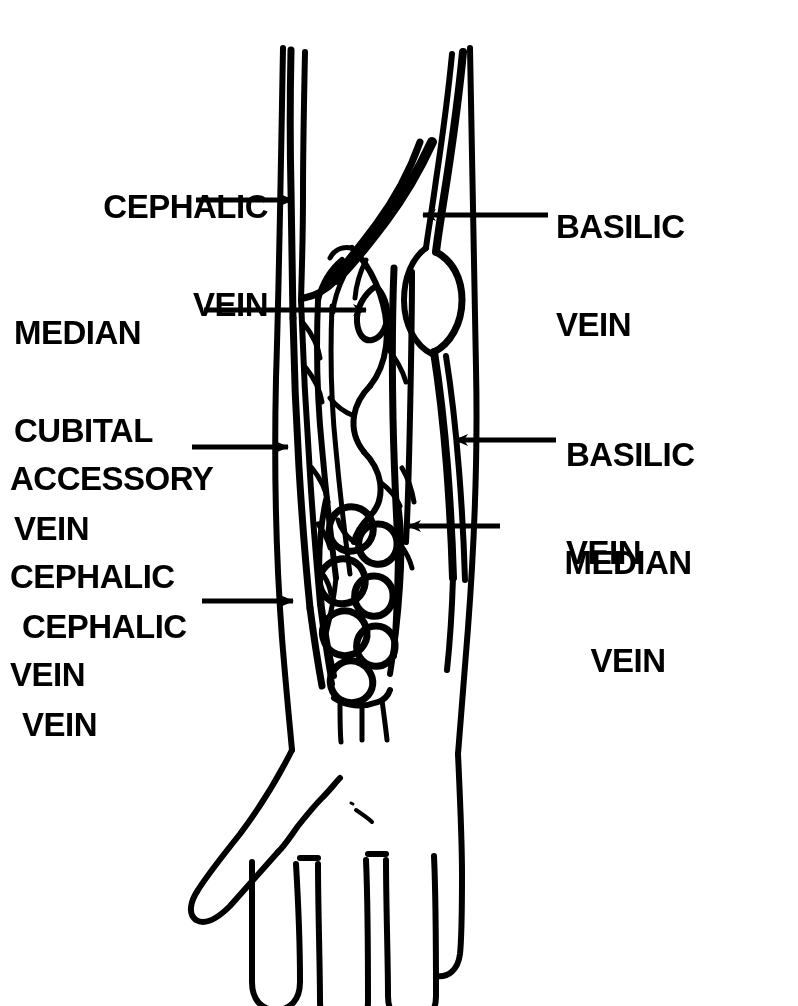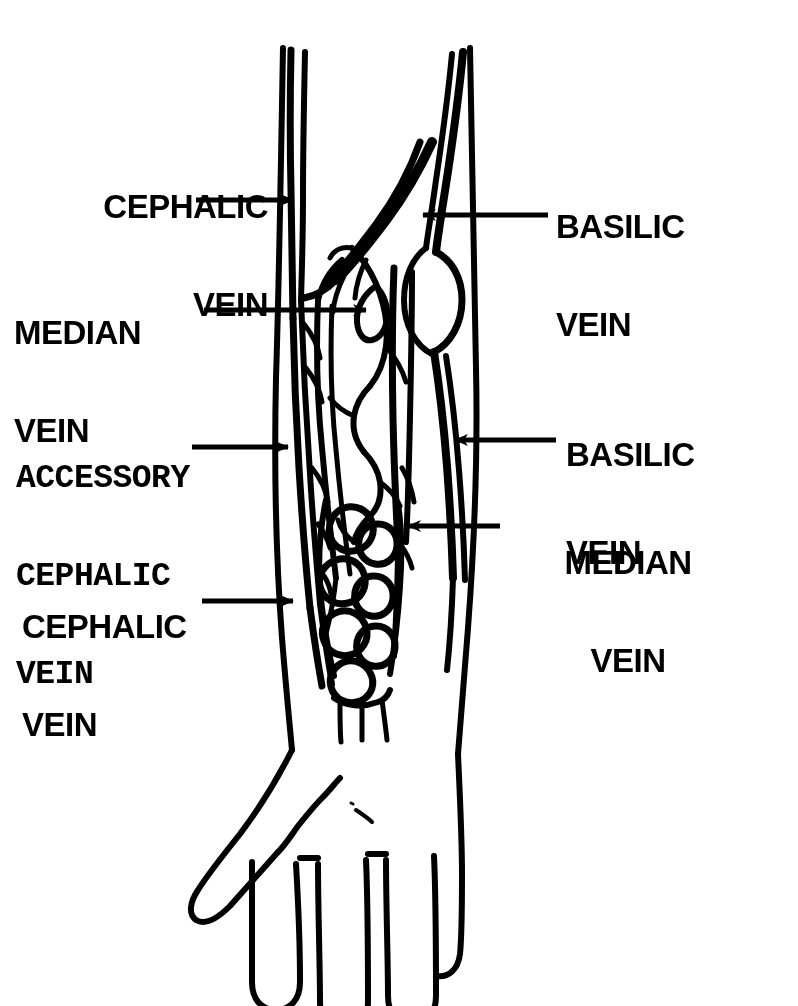--- a/index.html
+++ b/index.html
@@ -203,24 +203,25 @@
     <span class="line">VEIN</span>
   </div>
 
   <div class="label align-left" style="left:556px; top:108px;">
     <span class="line">BASILIC</span>
     <span class="line">VEIN</span>
   </div>
 
   <div class="label align-left" style="left:14px; top:214px;">
     <span class="line">MEDIAN</span>
-    <span class="line">VEIN</span>
-  </div>
-
-  <div class="label align-left" style="left:16px; top:360px;font-family:Liberation Mono, monospace;">
+    <span class="line">CUBITAL</span>
+    <span class="line">VEIN</span>
+  </div>
+
+  <div class="label align-left" style="left:10px; top:360px;">
     <span class="line">ACCESSORY</span>
     <span class="line">CEPHALIC</span>
     <span class="line">VEIN</span>
   </div>
 
   <div class="label align-left" style="left:566px; top:336px;">
     <span class="line">BASILIC</span>
     <span class="line">VEIN</span>
   </div>
 

